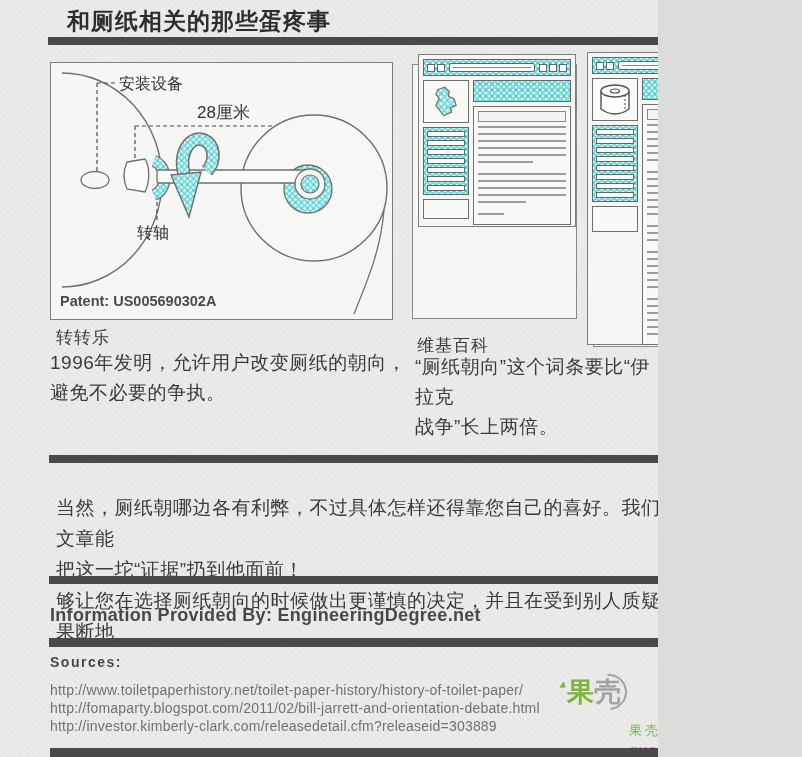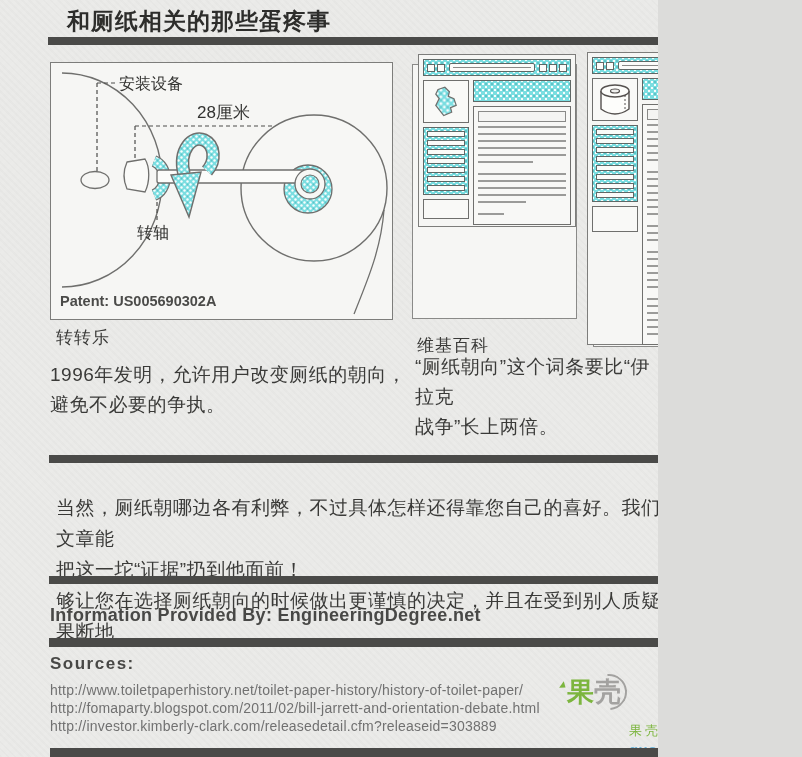--- a/index.html
+++ b/index.html
@@ -43,21 +43,21 @@
   .main{flex:1;display:flex;flex-direction:column;}
   .banner{height:22px;border:1px solid #5f6866;box-sizing:border-box;}
   .article{flex:1;border:1px solid #6f6f6d;box-sizing:border-box;margin-top:4px;padding:4px;background:#f8f8f6;}
   .a-head{height:11px;border:1px solid #8a8a88;box-sizing:border-box;margin-bottom:4px;background:#f4f4f2;}
   .a-line{height:2px;background:#9b9b99;margin-bottom:5px;}
   .line-gap{height:5px;}
   
   .cap-title{font-size:17px;color:#3a3a38;letter-spacing:1px;}
   .para{font-size:19px;color:#3a3a38;line-height:30px;letter-spacing:.5px;}
   #info-line{font-size:18px;font-weight:bold;color:#48484б;color:#484846;letter-spacing:.3px;}
-  #sources-head{font-size:17px;font-weight:bold;color:#484846;letter-spacing:1.5px;}
+  #sources-head{font-size:14px;font-weight:bold;color:#484846;letter-spacing:1.5px;}
   .url{font-size:14px;color:#717171;line-height:18px;letter-spacing:.2px;}
   
   #logo{display:flex;align-items:flex-start;}
   .leaf{width:0;height:0;border-left:5px solid #7cb53e;border-top:4px solid transparent;border-bottom:4px solid transparent;transform:rotate(35deg);margin:6px 1px 0 0;}
   .lg-guo{font-size:27px;font-weight:bold;color:#7cb53e;line-height:32px;}
   .lg-ke-wrap{position:relative;display:inline-block;}
   .lg-ke{font-size:27px;font-weight:bold;color:#a3a2a0;line-height:32px;}
   .lg-swoosh{position:absolute;left:-3px;top:-2px;width:32px;height:32px;border-radius:50%;
     border:2.5px solid transparent;border-right-color:#a3a2a0;border-top-color:#a3a2a0;transform:rotate(40deg);}
   .lg-col{margin-left:8px;padding-top:2px;}
@@ -111,21 +111,21 @@
       <polygon points="120,112 150,109 138,154" fill="url(#cy)" stroke="#6f6f6d" stroke-width="1.4"></polygon>
 
       <path d="M106,139 V158" fill="none" stroke="#4c4c4a" stroke-width="1.2" stroke-dasharray="4 3"></path>
       <text x="86" y="175" font-size="16" fill="#333331">转轴</text>
 
       <text x="9" y="243" font-size="14.5" font-weight="600" fill="#4b4b49">Patent: US005690302A</text>
     </svg>
   </div>
 
   <div class="abs cap-title" style="left:56px;top:326px;text-align:right;">转转乐</div>
-  <div class="abs para" style="left:50px;top:360px;">
+  <div class="abs para" style="left:50px;top:348px;">
     <div>1996年发明，允许用户改变厕纸的朝向，</div>
     <div>避免不必要的争执。</div>
   </div>
 
   <div class="abs win-back" style="left:412px;top:64px;width:163px;height:253px;"></div>
   <div class="abs win" style="left:418px;top:54px;width:158px;height:173px;">
     <div class="toolbar dots">
       <span class="tb-sq"></span>
       <span class="tb-sq"></span>
       <span class="tb-bar">

